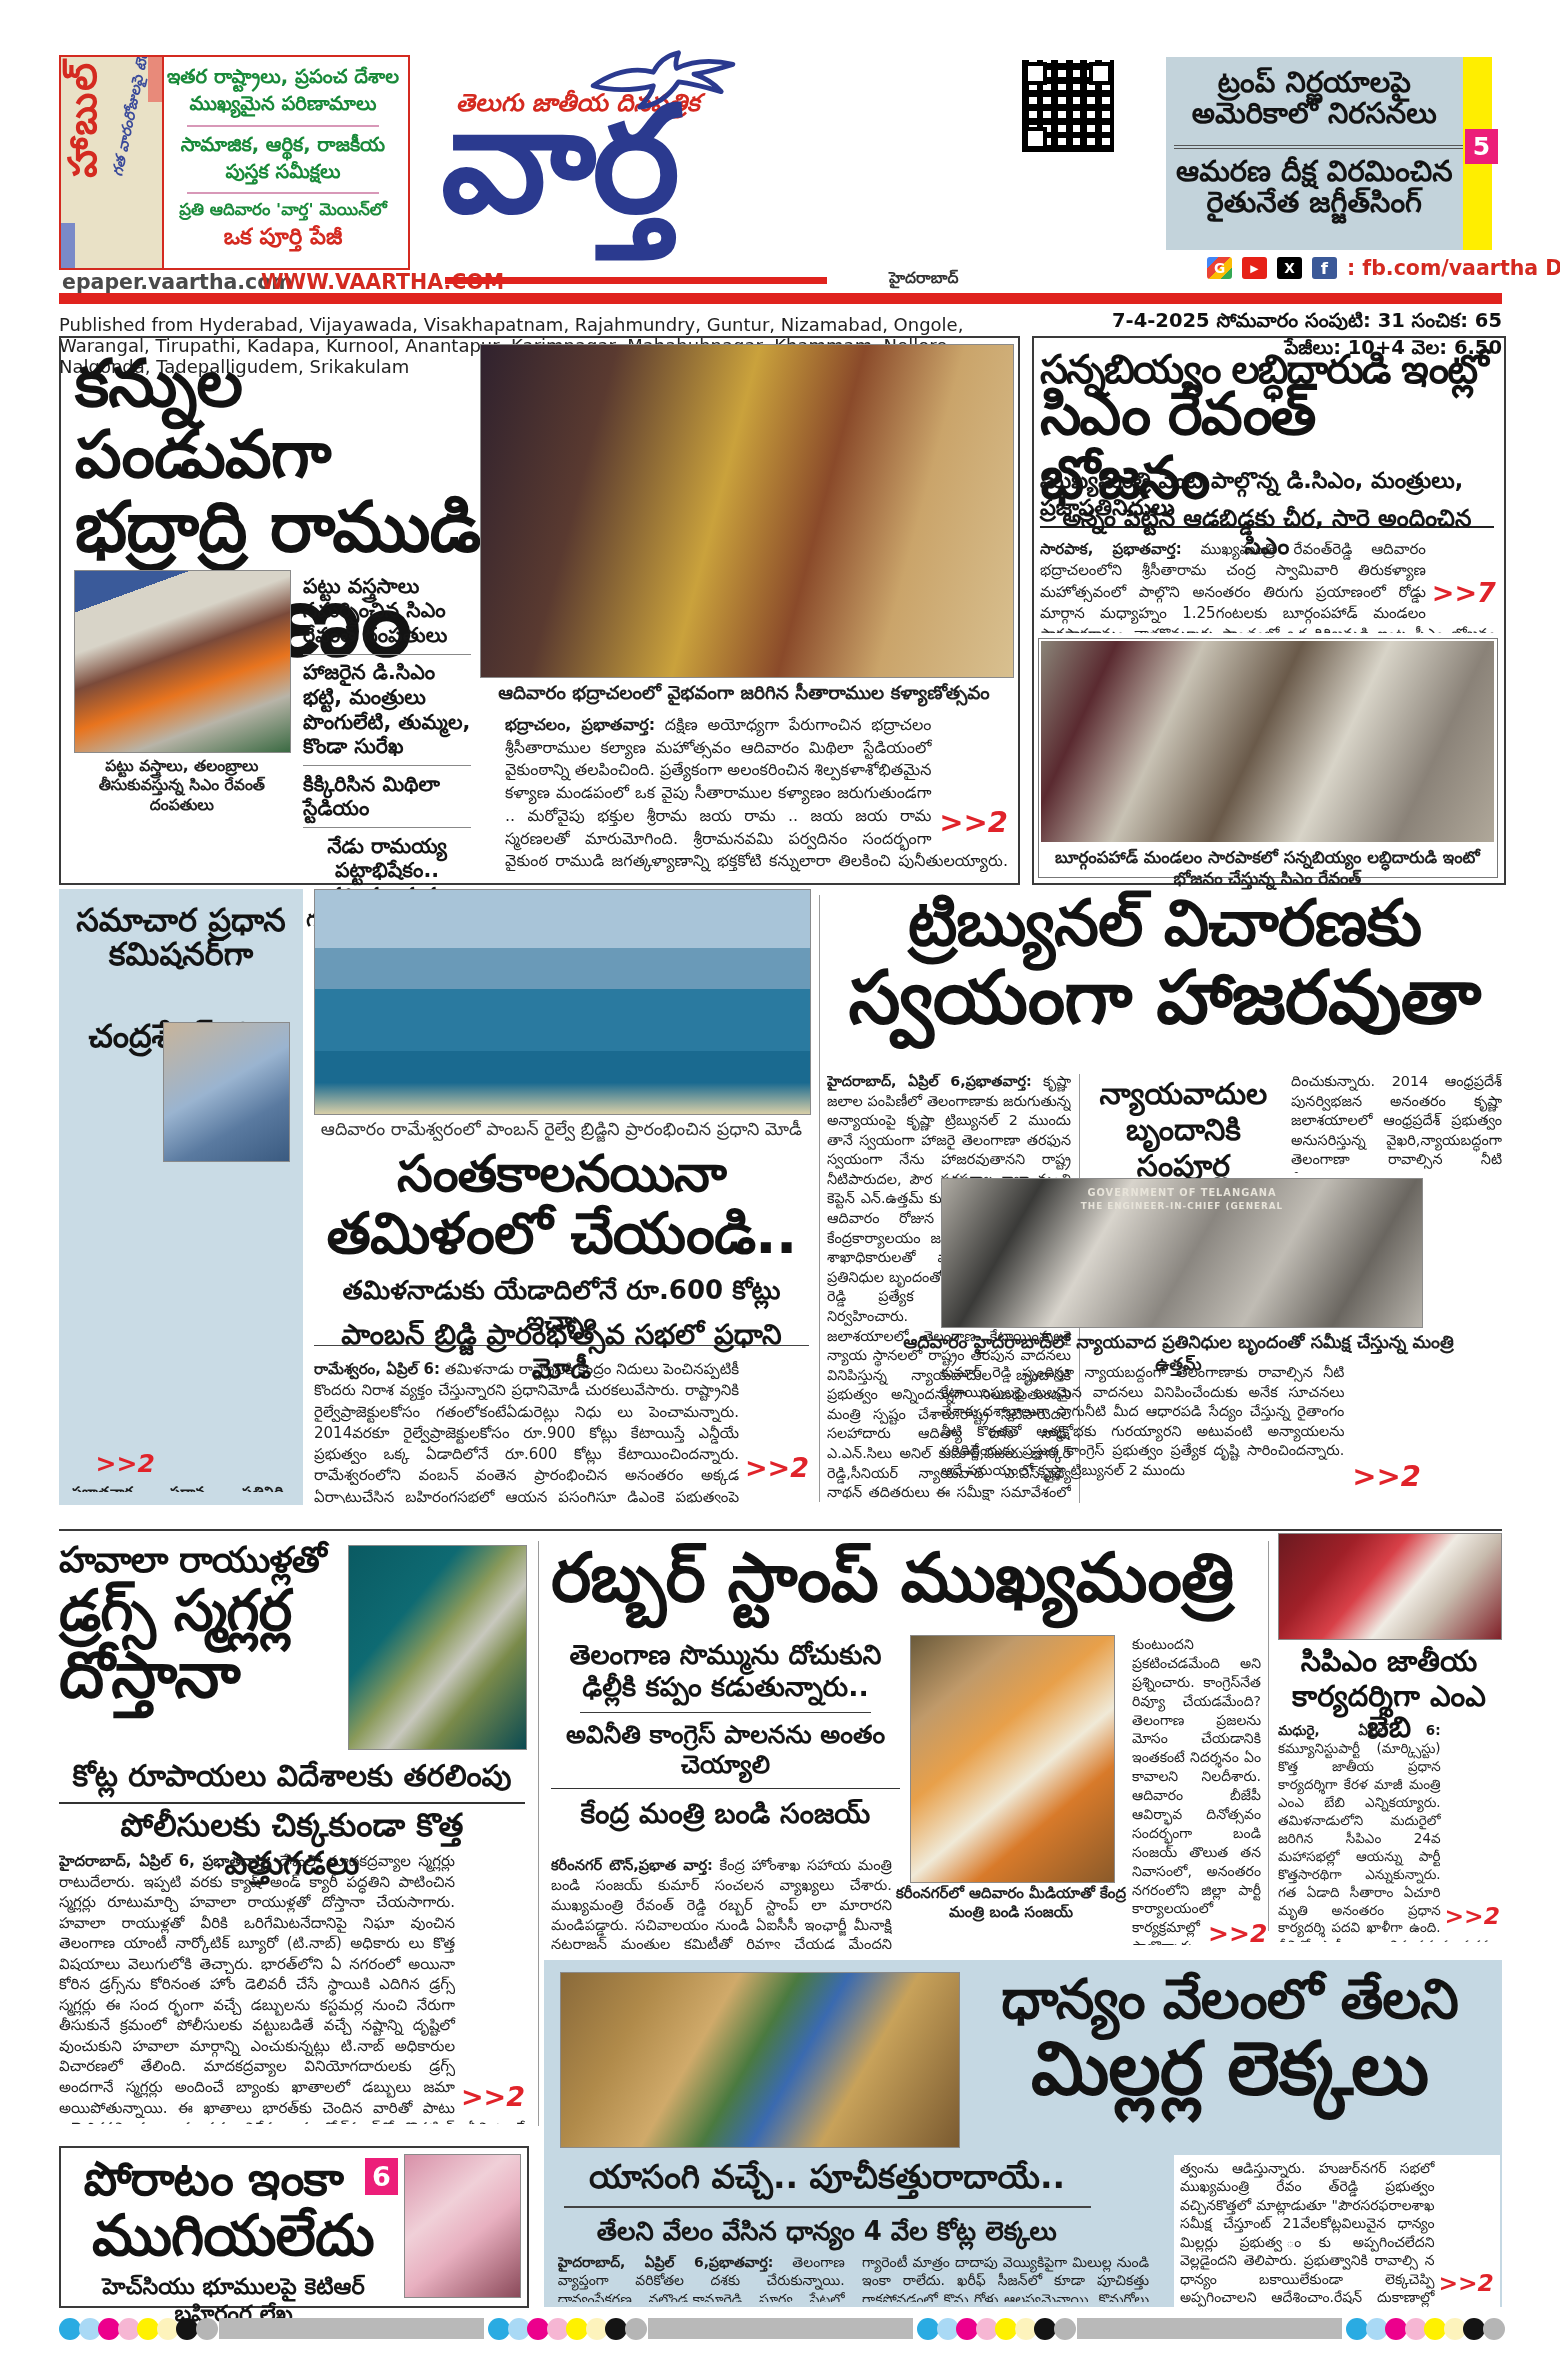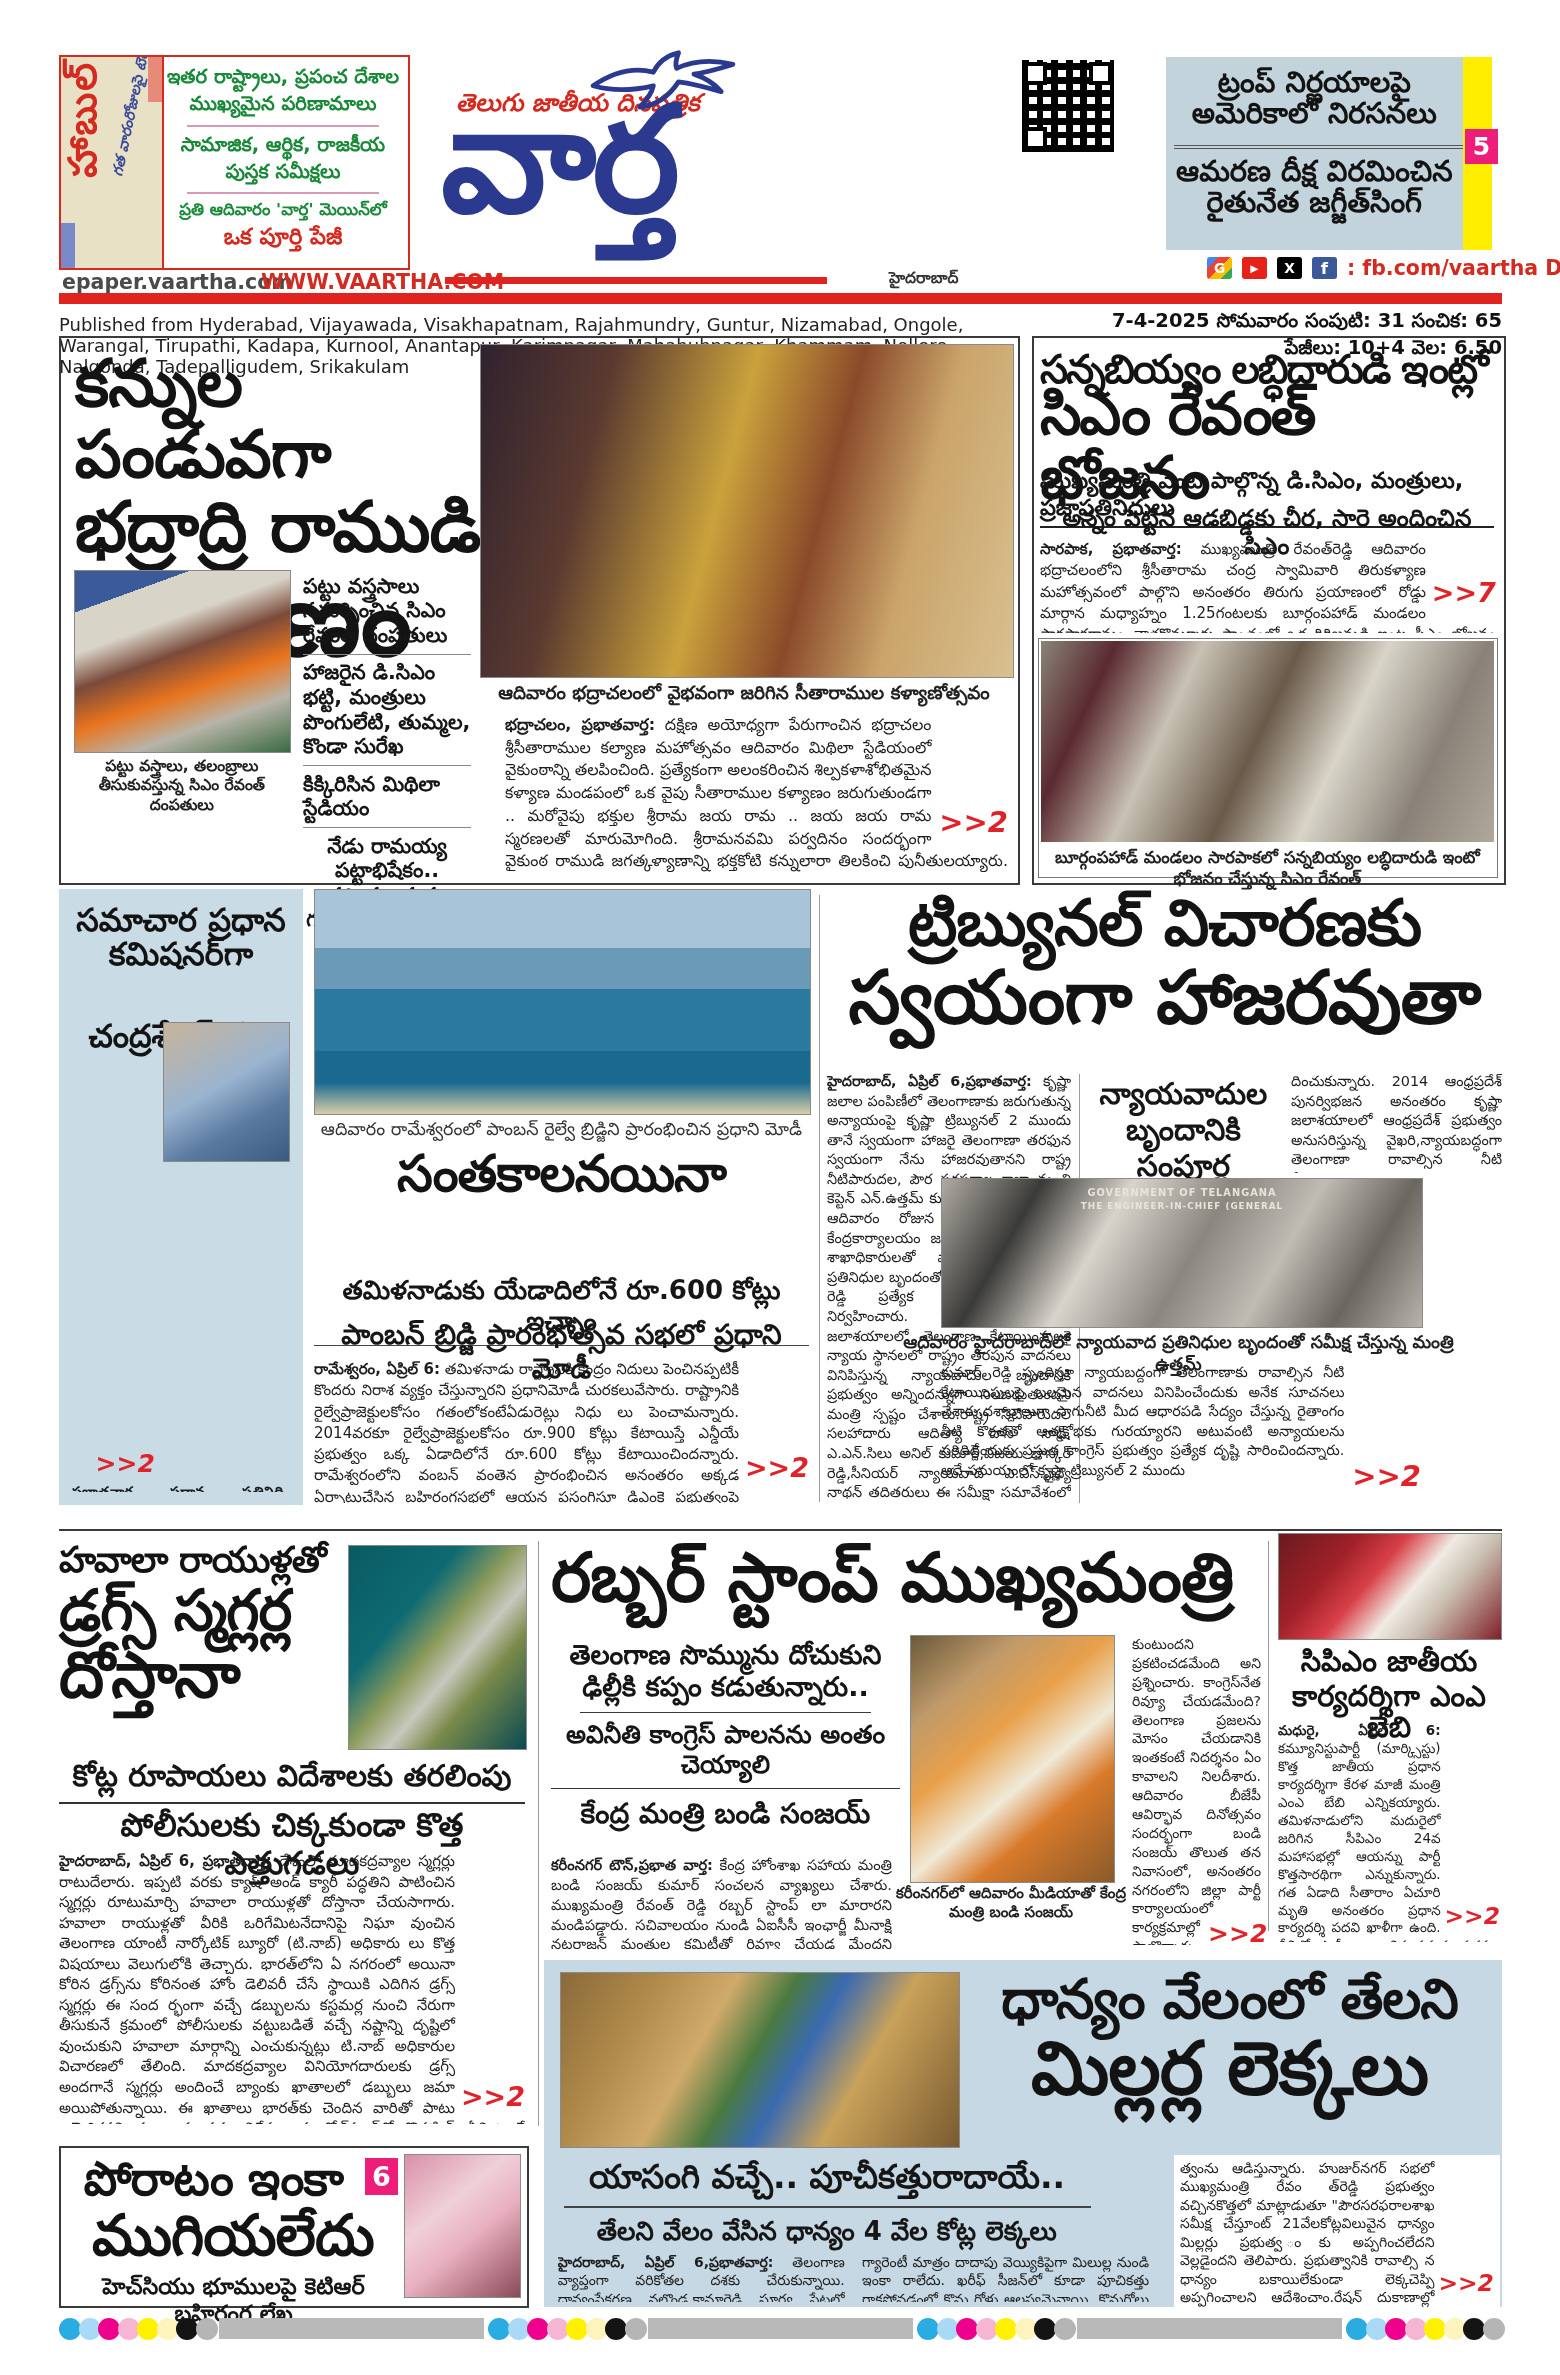--- a/index.html
+++ b/index.html
@@ -164,20 +164,21 @@
       <span class="jump" style="float:right;font-size:25px;margin:425px 0 0 5.9px;">&gt;&gt;2</span>
       <span class="dl">ప్రభాతవార్త ప్రధాన ప్రతినిధి, హైదరాబాద్. ఏప్రిల్6:</span>
       
     </div>
   </div>
 
   <div class="abs" style="left:314px;top:889px;width:497px;height:616px;">
     <div class="ph" style="left:0;top:0;width:495px;height:224px;background:linear-gradient(180deg,#a8c4d8 0 26%,#6a9ab8 26% 44%,#2a7aa0 44% 72%,#1a6a90 72% 86%,#d8cfa8);"></div>
     <div class="abs cap" style="left:0;top:230px;width:495px;font-size:17.6px;font-weight:normal;color:#333;">ఆదివారం రామేశ్వరంలో పాంబన్ రైల్వే బ్రిడ్జిని ప్రారంభించిన ప్రధాని మోడీ</div>
     <div class="hl center abs" style="left:0;top:257px;width:495px;font-size:51px;">సంతకాలనయినా</div>
+    <div class="hl center abs" style="left:0;top:314px;width:495px;font-size:57px;">తమిళంలో చేయండి..</div>
     <div class="deck center abs" style="left:0;top:386px;width:495px;font-size:26px;border-bottom:1px solid #444;padding-bottom:7.8px;">తమిళనాడుకు యేడాదిలోనే రూ.600 కోట్లు ఇచ్చాం</div>
     <div class="deck center abs" style="left:0;top:429px;width:495px;font-size:28px;">పాంబన్ బ్రిడ్జి ప్రారంభోత్సవ సభలో ప్రధాని మోడీ</div>
     <div class="abs bodytxt" style="left:0;top:470px;width:495px;height:144px;font-size:15px;">
       <span class="jump" style="float:right;font-size:27px;margin:90px 0 0 5.9px;">&gt;&gt;2</span>
       <span class="dl">రామేశ్వరం, ఏప్రిల్ 6:</span>
       <span>తమిళనాడు రాష్ట్రానికి కేంద్రం నిదులు పెంచినప్పటికీ కొందరు నిరాశ వ్యక్తం చేస్తున్నారని ప్రధానిమోడీ చురకలువేసారు. రాష్ట్రానికి రైల్వేప్రాజెక్టులకోసం గతంలోకంటేఏడురెట్లు నిధు లు పెంచామన్నారు. 2014వరకూ రైల్వేప్రాజెక్టులకోసం రూ.900 కోట్లు కేటాయిస్తే ఎన్డీయే ప్రభుత్వం ఒక్క ఏడాదిలోనే రూ.600 కోట్లు కేటాయించిందన్నారు. రామేశ్వరంలోని వంబన్ వంతెన ప్రారంభించిన అనంతరం అక్కడ ఏర్పాటుచేసిన బహిరంగసభలో ఆయన ప్రసంగిస్తూ డిఎంకె ప్రభుత్వంపై చురకలు వేసారు. వైద్యవిద్యను తమిళభాషలో అందించాలని తద్వారా పేదలకు ప్రయోజనం చేకూరుతుందని రాష్ట్రప్రభుత్వానికి ప్రధానిమోడీసూచించారు. తమిళభాష సంస్కృతిని ప్రపంచ నలుమూలలా విస్తరించేందుకుప్రయత్నాలు జరుగుతున్నాయన్నారు. కొందరునేతలు</span>
     </div>
   </div>
 
   <div class="vline" style="left:819px;top:895px;height:607px;"></div>

